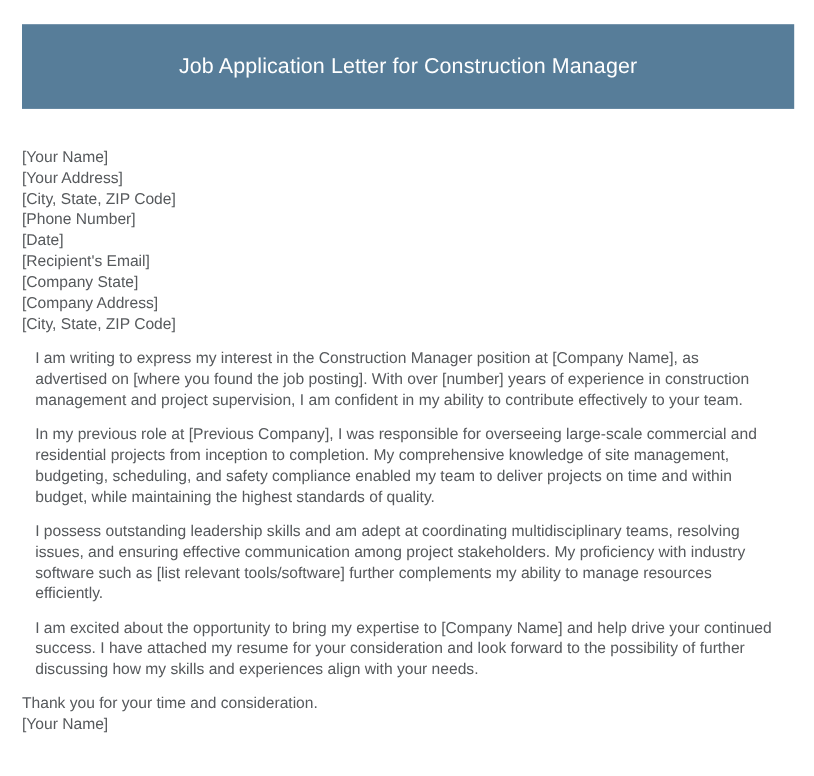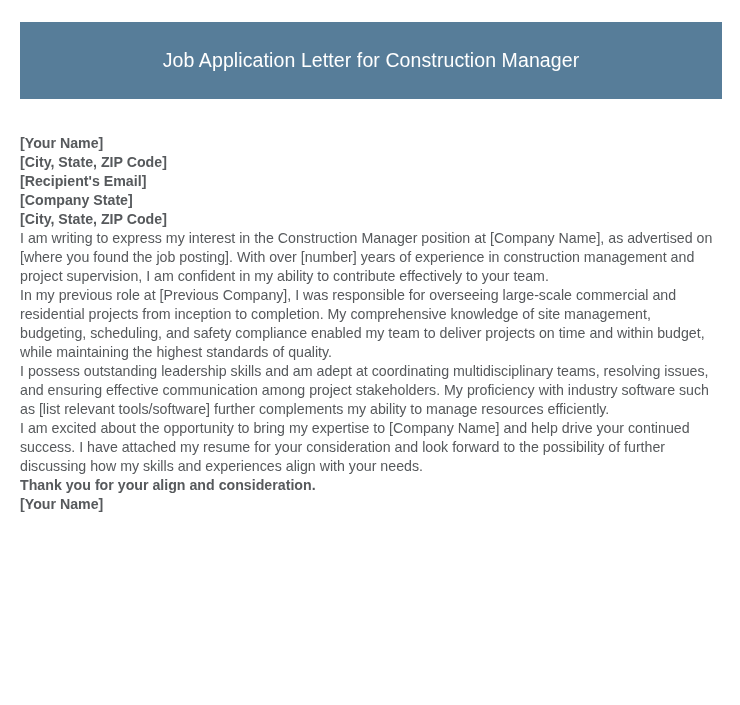--- a/index.html
+++ b/index.html
@@ -52,49 +52,52 @@
     top: 134px;
     width: 694px;
     color: #56595c;
     font-size: 14.2px;
     line-height: 19px;
     text-align: left;
   }
   .letter-line {
     margin: 0;
     padding: 0;
-    font-weight: bold;
   }
   .letter-para {
-    margin: 0;
+    margin: 12px;
     padding: 0;
   }
 </style>
 </head>
 <body>
 
 <div class="page">
 
   <div class="letter-header">
     <div class="letter-title">Job Application Letter for Construction Manager</div>
   </div>
 
   <div class="letter-body">
 
     <div>
       <div class="letter-line">[Your Name]</div>
+      <div class="letter-line">[Your Address]</div>
       <div class="letter-line">[City, State, ZIP Code]</div>
+      <div class="letter-line">[Phone Number]</div>
+      <div class="letter-line">[Date]</div>
       <div class="letter-line">[Recipient's Email]</div>
       <div class="letter-line">[Company State]</div>
+      <div class="letter-line">[Company Address]</div>
       <div class="letter-line">[City, State, ZIP Code]</div>
     </div>
 
 
     <p class="letter-para">I am writing to express my interest in the Construction Manager position at [Company Name], as advertised on [where you found the job posting]. With over [number] years of experience in construction management and project supervision, I am confident in my ability to contribute effectively to your team.</p>
     <p class="letter-para">In my previous role at [Previous Company], I was responsible for overseeing large-scale commercial and residential projects from inception to completion. My comprehensive knowledge of site management, budgeting, scheduling, and safety compliance enabled my team to deliver projects on time and within budget, while maintaining the highest standards of quality.</p>
     <p class="letter-para">I possess outstanding leadership skills and am adept at coordinating multidisciplinary teams, resolving issues, and ensuring effective communication among project stakeholders. My proficiency with industry software such as [list relevant tools/software] further complements my ability to manage resources efficiently.</p>
     <p class="letter-para">I am excited about the opportunity to bring my expertise to [Company Name] and help drive your continued success. I have attached my resume for your consideration and look forward to the possibility of further discussing how my skills and experiences align with your needs.</p>
 
-    <div class="letter-line">Thank you for your align and consideration.</div>
+    <div class="letter-line">Thank you for your time and consideration.</div>
     <div class="letter-line">[Your Name]</div>
 
   </div>
 </div>
 
 </body></html>

